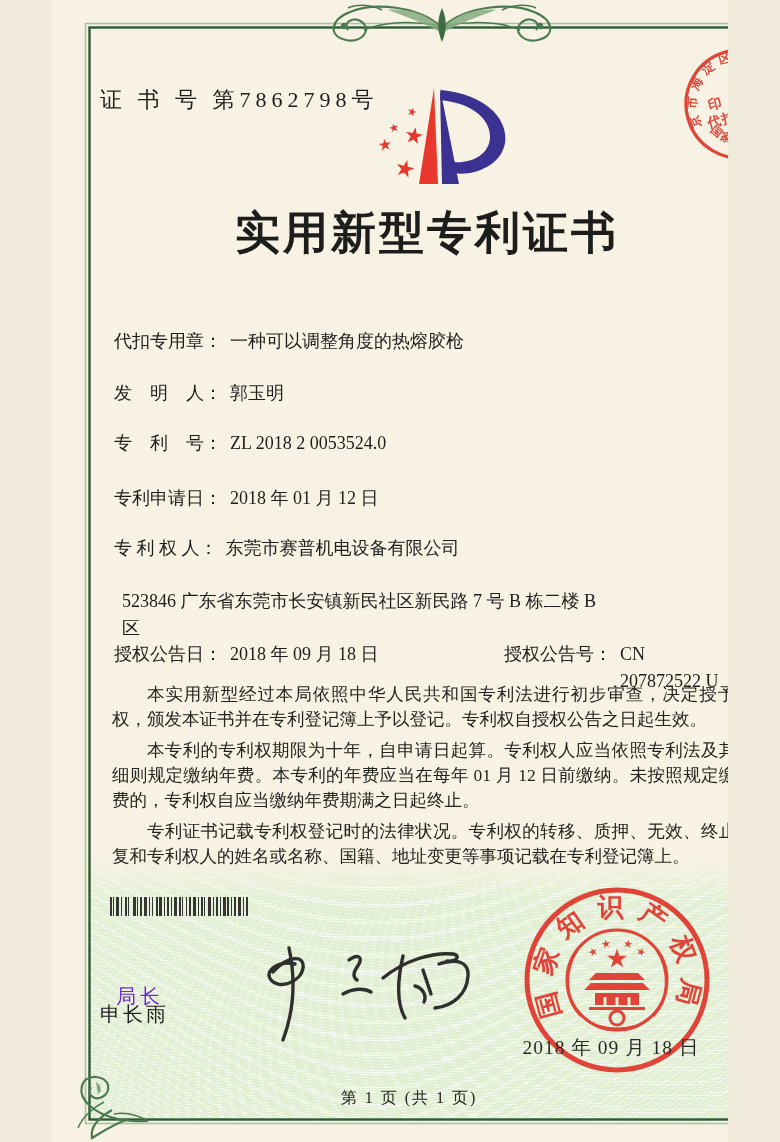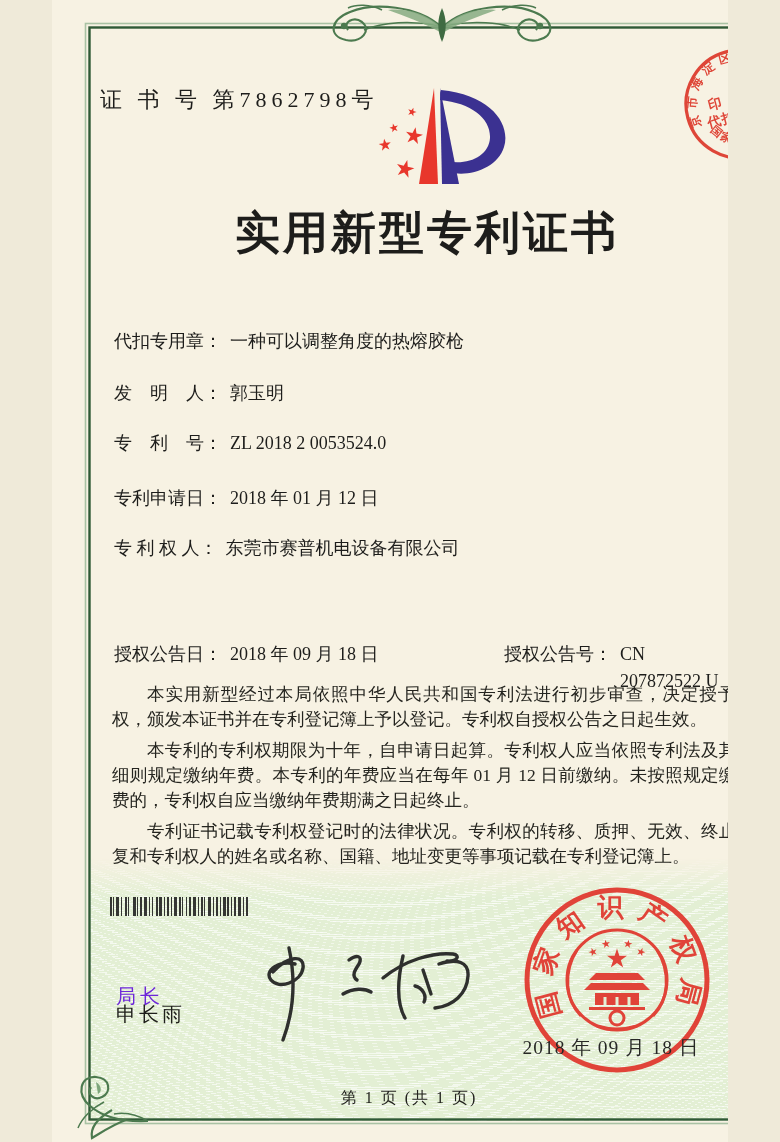--- a/index.html
+++ b/index.html
@@ -23,21 +23,21 @@
   .frow .val{margin-left:8px;white-space:pre-line;}
   .r1{top:328px}.r2{top:380px}.r3{top:430px}.r4{top:485px}.r5{top:535px}
   .r6{top:588px}.r6 .val{width:540px;}
   .r7a{top:641px}.r7b{top:641px;left:452px;}
   .paras{position:absolute;left:60px;top:682px;width:660px;font-size:17.5px;
          line-height:25px;text-align:justify;color:#24241f;}
   .paras p{margin:0 0 6px 0;text-indent:2em;}
   svg.barcode{position:absolute;left:58px;top:897px;width:226px;height:19px;}
   .signer-title{position:absolute;left:64px;top:963px;font-family:"Liberation Sans","DejaVu Sans",sans-serif;
          font-size:20px;letter-spacing:4px;color:#6d28d9;margin-top:20px;}
-  .signer-name{position:absolute;left:64px;top:1001px;font-family:Liberation Sans, sans-serif;
+  .signer-name{position:absolute;left:48px;top:1001px;font-family:Liberation Sans, sans-serif;
          font-size:20px;letter-spacing:3px;color:#20201c;}
   svg.signature{position:absolute;left:185px;top:942px;width:240px;height:108px;}
   svg.seal{position:absolute;left:465px;top:880px;width:200px;height:200px;}
   svg.stamp{position:absolute;left:626px;top:42px;width:124px;height:124px;}
   .footer{position:absolute;left:0;top:1088px;width:714px;text-align:center;
           font-size:16px;letter-spacing:2px;color:#22221e;}
 </style>
 </head>
 <body>
 
@@ -103,20 +103,22 @@
   </div>
   <div class="frow r4">
     <span class="lab">专利申请日：</span>
     <span class="val">2018 年 01 月 12 日</span>
   </div>
   <div class="frow r5">
     <span class="lab">专 利 权 人：</span>
     <span class="val">东莞市赛普机电设备有限公司</span>
   </div>
   <div class="frow r6">
+    <span class="val">523846 广东省东莞市长安镇新民社区新民路 7 号 B 栋二楼 B
+区</span>
   </div>
   <div class="frow r7a">
     <span class="lab">授权公告日：</span>
     <span class="val">2018 年 09 月 18 日</span>
   </div>
   <div class="frow r7b">
     <span class="lab">授权公告号：</span>
     <span class="val">CN 207872522 U</span>
   </div>
 

